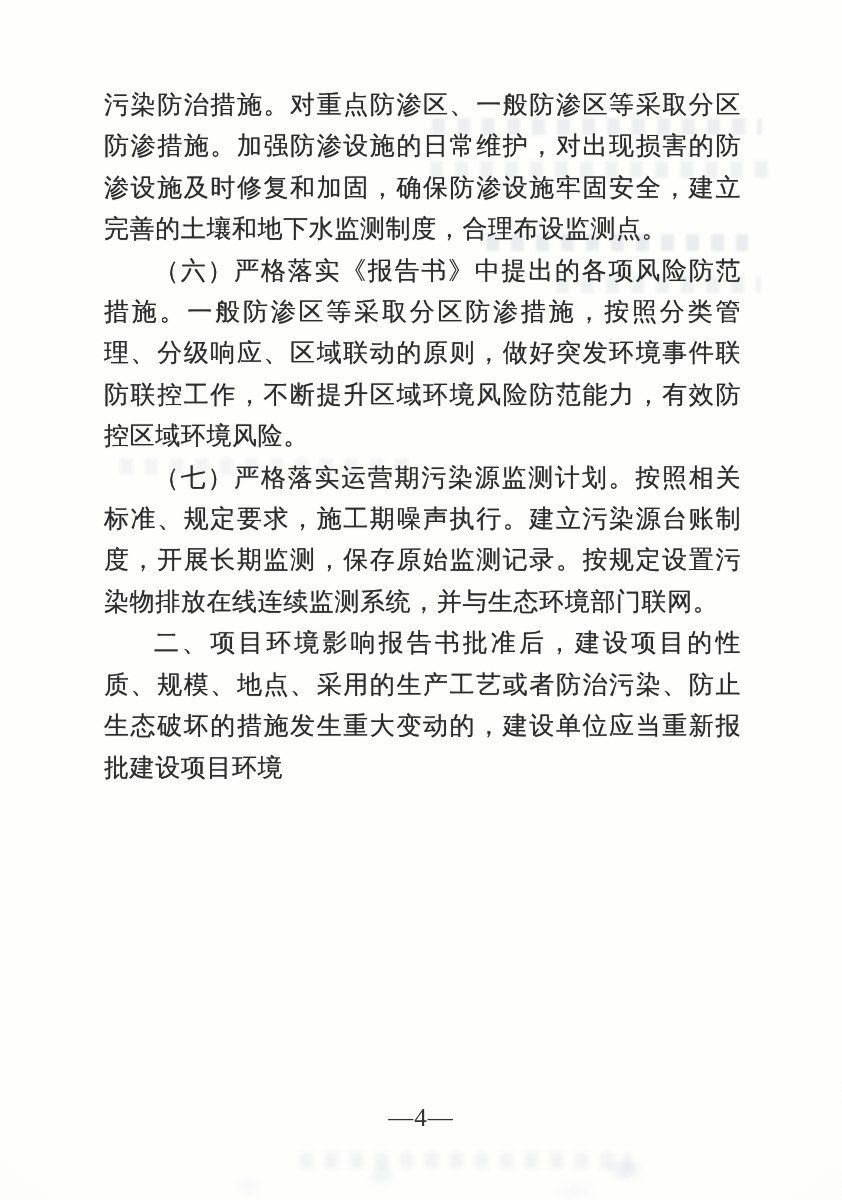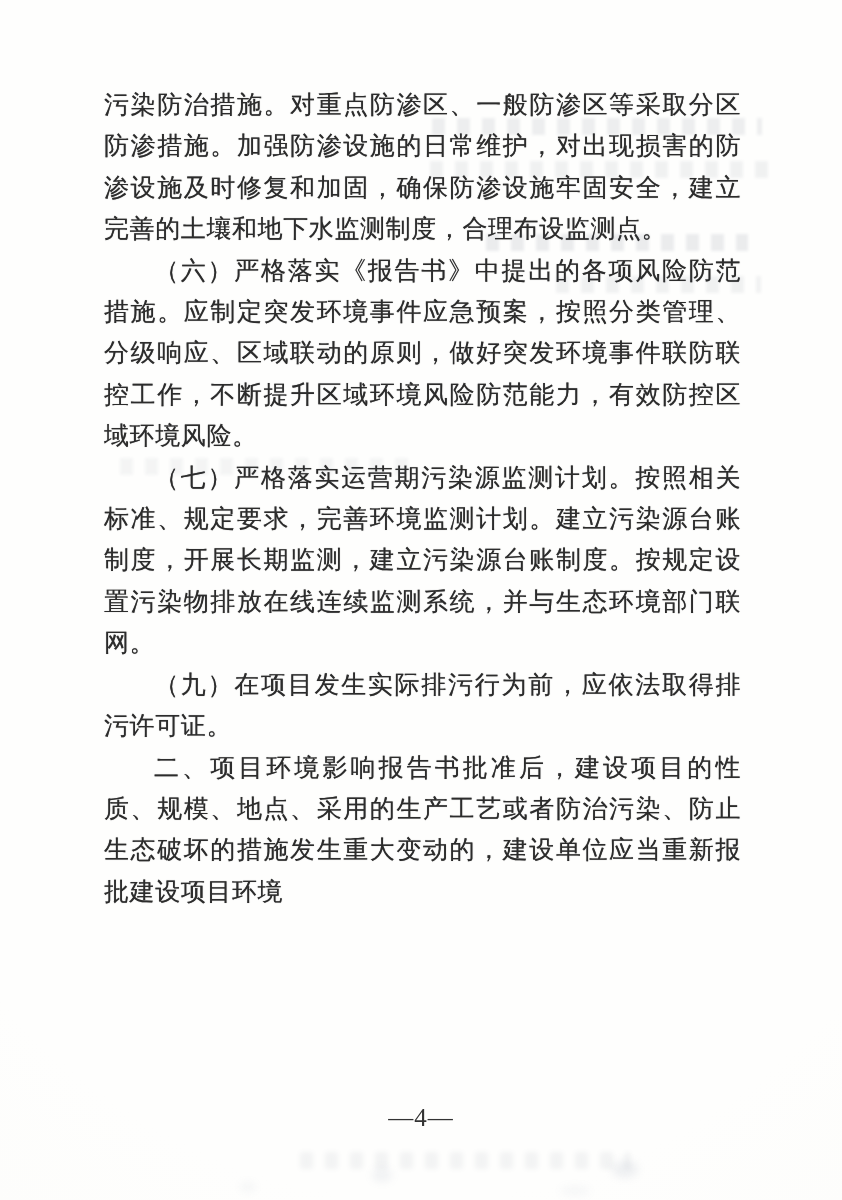--- a/index.html
+++ b/index.html
@@ -78,23 +78,22 @@
   .s3 { top: 1182px; left: 240px; width: 16px; height: 10px; opacity: 0.08; }
   .s4 { top: 1186px; left: 560px; width: 30px; height: 10px; opacity: 0.07; }
 </style>
 </head>
 <body>
 
 <div class="page">
 
   <div class="content">
     <p class="para">污染防治措施。对重点防渗区、一般防渗区等采取分区防渗措施。加强防渗设施的日常维护，对出现损害的防渗设施及时修复和加固，确保防渗设施牢固安全，建立完善的土壤和地下水监测制度，合理布设监测点。</p>
-    <p class="para indent">（六）严格落实《报告书》中提出的各项风险防范措施。应制定突发环境事件应急预案，按照分类管理、分级响应、区域联动的原则，做好突发环境事件联防联控工作，不断提升区域环境风险防范能力，有效防控区域环境风险。</p>
-    <p class="para indent">（七）严格落实运营期污染源监测计划。按照相关标准、规定要求，完善环境监测计划。建立污染源台账制度，开展长期监测，建立污染源台账制度。按规定设置污染物排放在线连续监测系统，并与生态环境部门联网。</p>
-    <p class="para indent">（九）在项目发生实际排污行为前，应依法取得排污许可证。</p>
+    <p class="para indent">（六）严格落实《报告书》中提出的各项风险防范措施。一般防渗区等采取分区防渗措施，按照分类管理、分级响应、区域联动的原则，做好突发环境事件联防联控工作，不断提升区域环境风险防范能力，有效防控区域环境风险。</p>
+    <p class="para indent">（七）严格落实运营期污染源监测计划。按照相关标准、规定要求，施工期噪声执行。建立污染源台账制度，开展长期监测，保存原始监测记录。按规定设置污染物排放在线连续监测系统，并与生态环境部门联网。</p>
     <p class="para indent">二、项目环境影响报告书批准后，建设项目的性质、规模、地点、采用的生产工艺或者防治污染、防止生态破坏的措施发生重大变动的，建设单位应当重新报批建设项目环境</p>
   </div>
 
   <div class="footer">—4—</div>
 
   <div class="ghost g1"></div>
   <div class="ghost g2"></div>
   <div class="ghost g3"></div>
   <div class="ghost g4"></div>
   <div class="ghost g5"></div>

